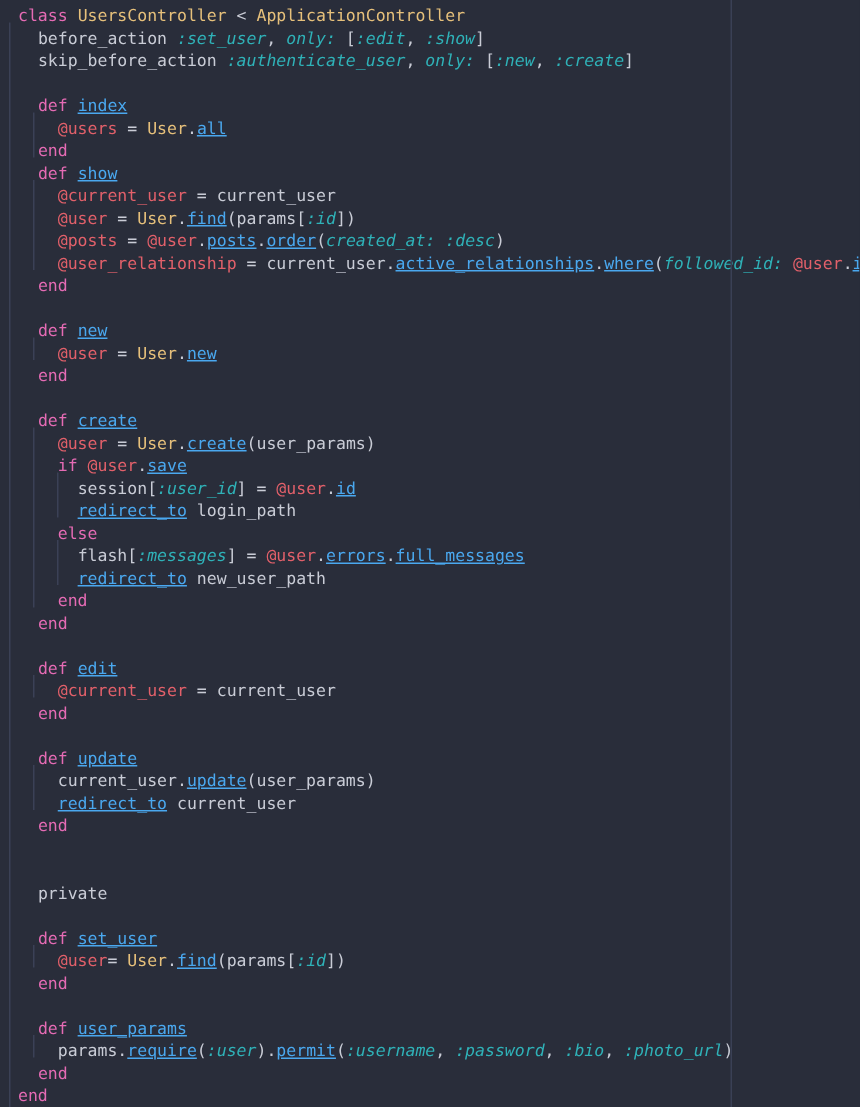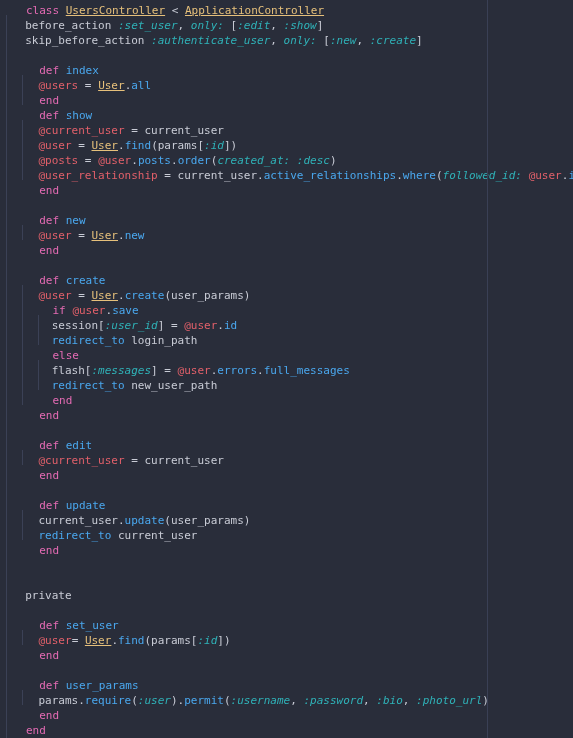--- a/index.html
+++ b/index.html
@@ -51,23 +51,23 @@
     z-index: 1;
     pointer-events: none;
   }
   .guide {
     position: absolute;
     width: 1px;
     background: #3b4156;
   }
 
   
-  .kw   { color: #e56bb4; margin-left: 14px; }
-  .const{ color: #e6c07b; text-decoration: underline; }   
-  .meth { color: #4aa8ef; }   
+  .kw   { color: #e56bb4; }
+  .const{ color: #e6c07b; }   
+  .meth { color: #4aa8ef; text-decoration: underline; }   
   .ivar { color: #e2606a; text-align: right; }   
   .sym  { color: #2fb2b8; font-style: italic; }   
   .txt  { color: #c9ccd6; }
 </style>
 </head>
 <body>
 
 <div id="editor">
   <div class="guides">
       <div class="guide" style="left: 6px; top: 15px; height: 723px;"></div>

